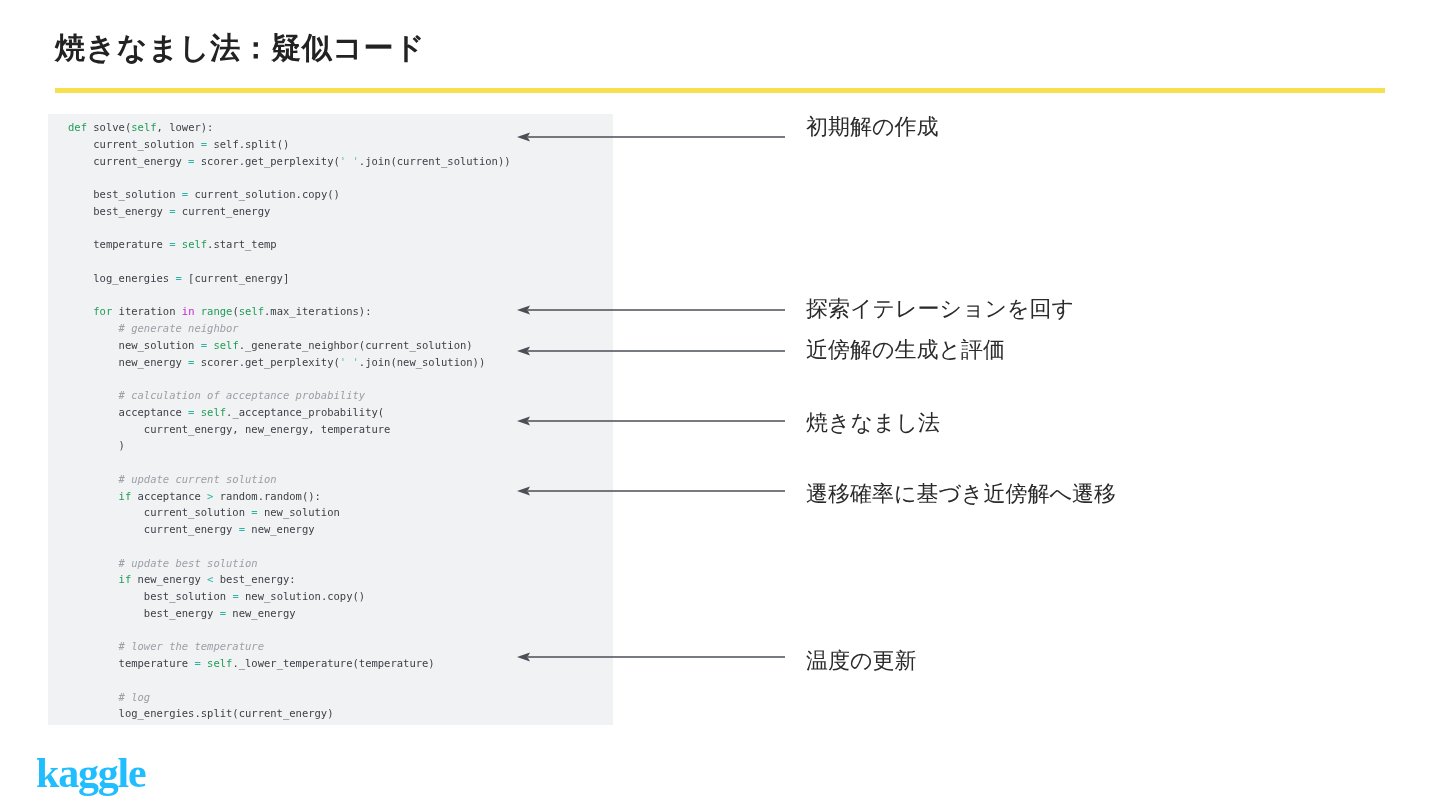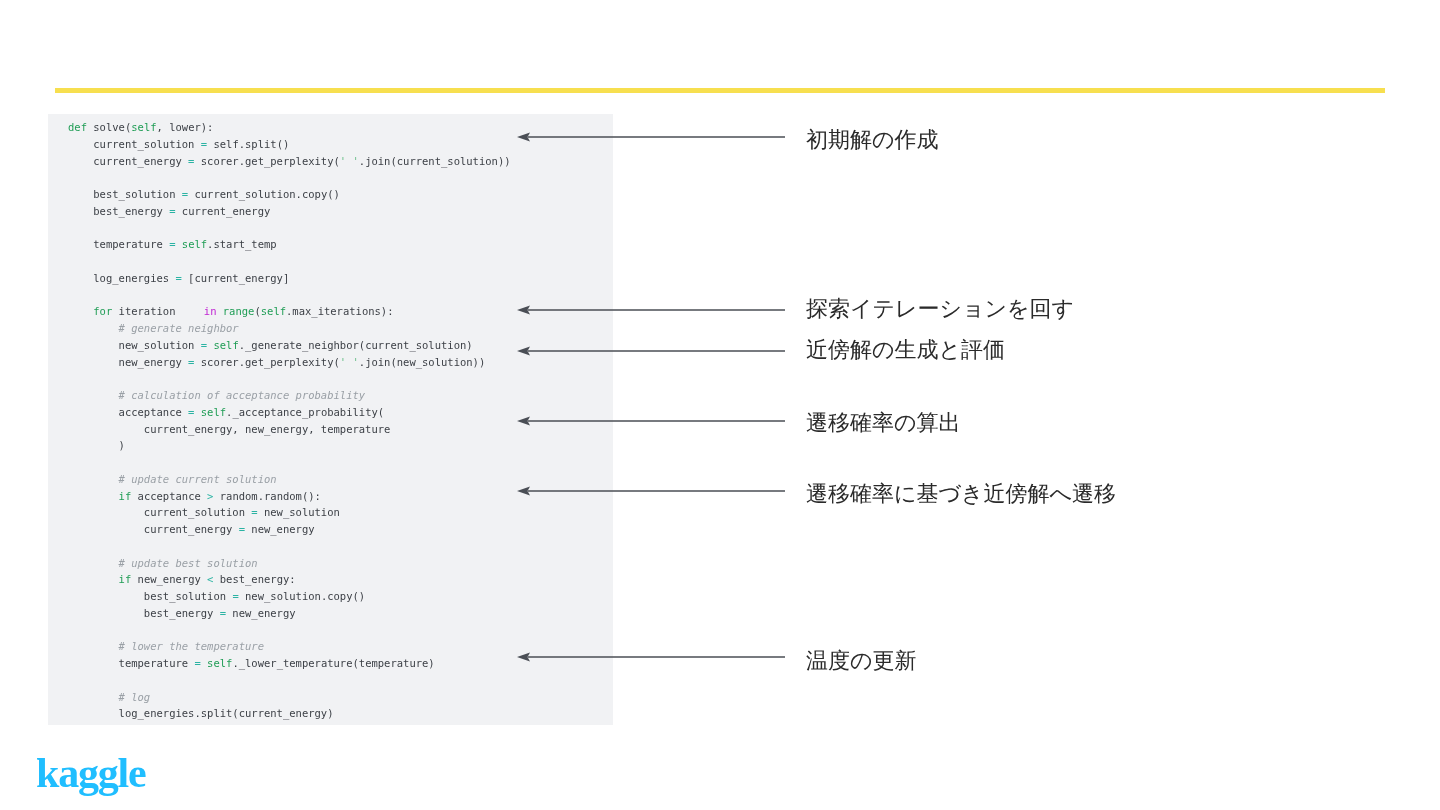--- a/index.html
+++ b/index.html
@@ -34,21 +34,21 @@
     position:absolute;left:20px;top:5px;
     margin:0;
     font-family:"DejaVu Sans Mono","Liberation Mono",monospace;
     font-size:10.5px;
     line-height:16.75px;
     color:#3b3f45;
     white-space:pre;
     letter-spacing:0px;
   }
   .k  {color:#1f9d55;}        
-  .kw2{color:#c026d3;margin-left:22px;}        
+  .kw2{color:#c026d3;}        
   .op {color:#2bb3a3;}        
   .st {color:#6bbf8a;}        
   .cm {color:#9aa0a6;font-style:italic;margin-top:16px;}  
   .pl {color:#3b3f45;}        
 
   
   .arrow{position:absolute;height:14px;}
   .arrow svg{display:block;}
 
   
@@ -75,20 +75,21 @@
   .page-num{
     position:absolute;left:1446px;top:765px;
     font-size:15px;color:#9b9b9b;
   }
 </style>
 </head>
 <body>
 
 <div class="slide">
 
+  <div class="title">焼きなまし法：疑似コード</div>
   <div class="title-rule"></div>
 
   <div class="code-panel">
     <pre class="code-pre" id="code-pre"><span class="k">def </span><span class="pl">solve(</span><span class="k">self</span><span class="pl">, lower):</span>
 <span class="pl">    current_solution </span><span class="op">=</span><span class="pl"> self.split()</span>
 <span class="pl">    current_energy </span><span class="op">=</span><span class="pl"> scorer.get_perplexity(</span><span class="st">' '</span><span class="pl">.join(current_solution))</span>
 
 <span class="pl">    best_solution </span><span class="op">=</span><span class="pl"> current_solution.copy()</span>
 <span class="pl">    best_energy </span><span class="op">=</span><span class="pl"> current_energy</span>
 
@@ -155,24 +156,24 @@
         </svg>
       </div>
       <div class="arrow" style="left: 517px; top: 650px; width: 268px;">
         <svg width="268" height="14" viewBox="0 0 268 14">
           <line x1="11" y1="7" x2="268" y2="7" stroke="#4a4e55" stroke-width="1.6"></line>
           <path d="M0 7 L13 2.6 L10.5 7 L13 11.4 Z" fill="#4a4e55"></path>
         </svg>
       </div>
     </div>
   <div id="anno-layer">
-      <div class="anno" style="top: 127px; text-align: right;">初期解の作成</div>
+      <div class="anno" style="top: 114px; text-align: right;">初期解の作成</div>
       <div class="anno" style="top: 296px;">探索イテレーションを回す</div>
       <div class="anno" style="top: 337px;">近傍解の生成と評価</div>
-      <div class="anno" style="top: 410px;">遷移確率の算出</div>
+      <div class="anno" style="top: 410px;">焼きなまし法</div>
       <div class="anno" style="top: 481px;">遷移確率に基づき近傍解へ遷移</div>
       <div class="anno" style="top: 648px;">温度の更新</div>
     </div>
 
 
   <div class="logo">kaggle</div>
   <div class="page-num">12</div>
 
 </div>
 

